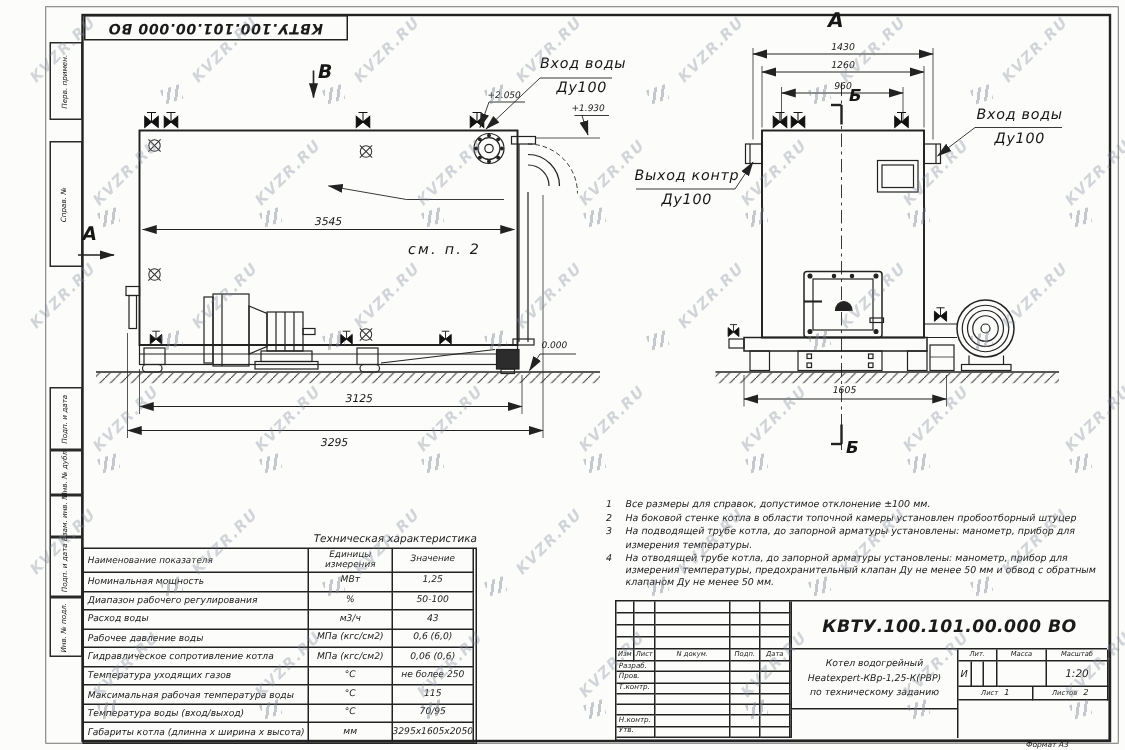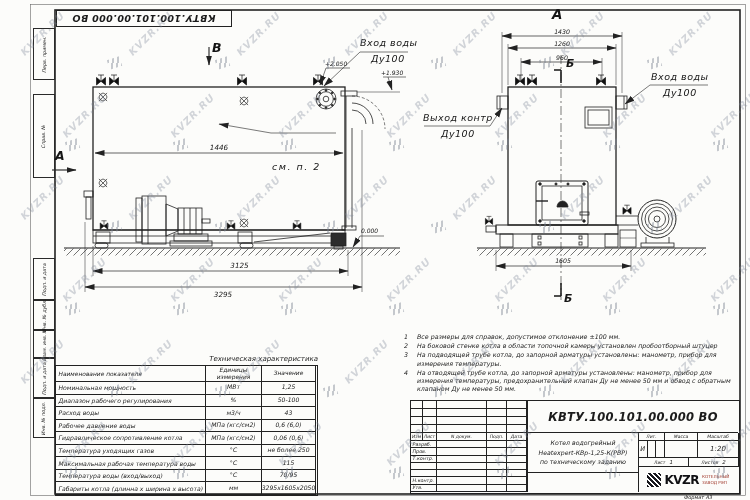--- a/index.html
+++ b/index.html
@@ -313,21 +313,21 @@
       <span>Инв. № подл.</span>
     </div>
 
   <div class="invbox">
     <span>КВТУ.100.101.00.000  ВО</span>
   </div>
 
   <span class="lbl viewletter" style="left:212px;top:40px;">В</span>
   <span class="lbl viewletter" style="left:55px;top:148px;">А</span>
   <span class="lbl seenote" style="left:272px;top:118px;">см. п. 2</span>
-  <span class="lbl dim" style="left:219px;top:143px;">1446</span>
+  <span class="lbl dim" style="left:219px;top:143px;">3545</span>
   <span class="lbl dim" style="left:220px;top:261px;padding-left:39px;">3125</span>
   <span class="lbl dim" style="left:223px;top:290px;">3295</span>
   <span class="lbl elev" style="left:361px;top:227px;">0.000</span>
   <span class="lbl elev" style="left:325px;top:60px;">+2.050</span>
   <span class="lbl elev" style="left:381px;top:69px;">+1.930</span>
   <span class="lbl pipe" style="left:360px;top:37px;">Вход воды</span>
   <span class="lbl pipe" style="left:371px;top:53px;">Ду100</span>
 
   <span class="lbl viewletter" style="left:552px;top:6px;font-size:13.5px;">А</span>
   <span class="lbl dimsm" style="left:562px;top:28px;">1430</span>
@@ -503,28 +503,20 @@
       </div>
       <div class="tba sheets">
         <div>
           <span class="shl">Лист</span>
           <span class="shv">1</span>
         </div>
         <div>
           <span class="shl">Листов</span>
           <span class="shv">2</span>
         </div>
-      </div>
-      <div class="tba logorow">
-        <span class="logosq"></span>
-        <span class="logotxt">KVZR</span>
-        <span class="logosub">
-          <span>КОТЕЛЬНЫЙ</span>
-          <span>ЗАВОД РЭП</span>
-        </span>
       </div>
     </div>
   </div>
 
   <span class="fmt">Формат  А3</span>
 
   <div id="wmlayer">
       <span class="wm" style="left: 14px; top: 28px;">KVZR.RU</span>
       <b class="wmb" style="left: 108px; top: 58px;"></b>
       <span class="wm" style="left: 122px; top: 28px;">KVZR.RU</span>

